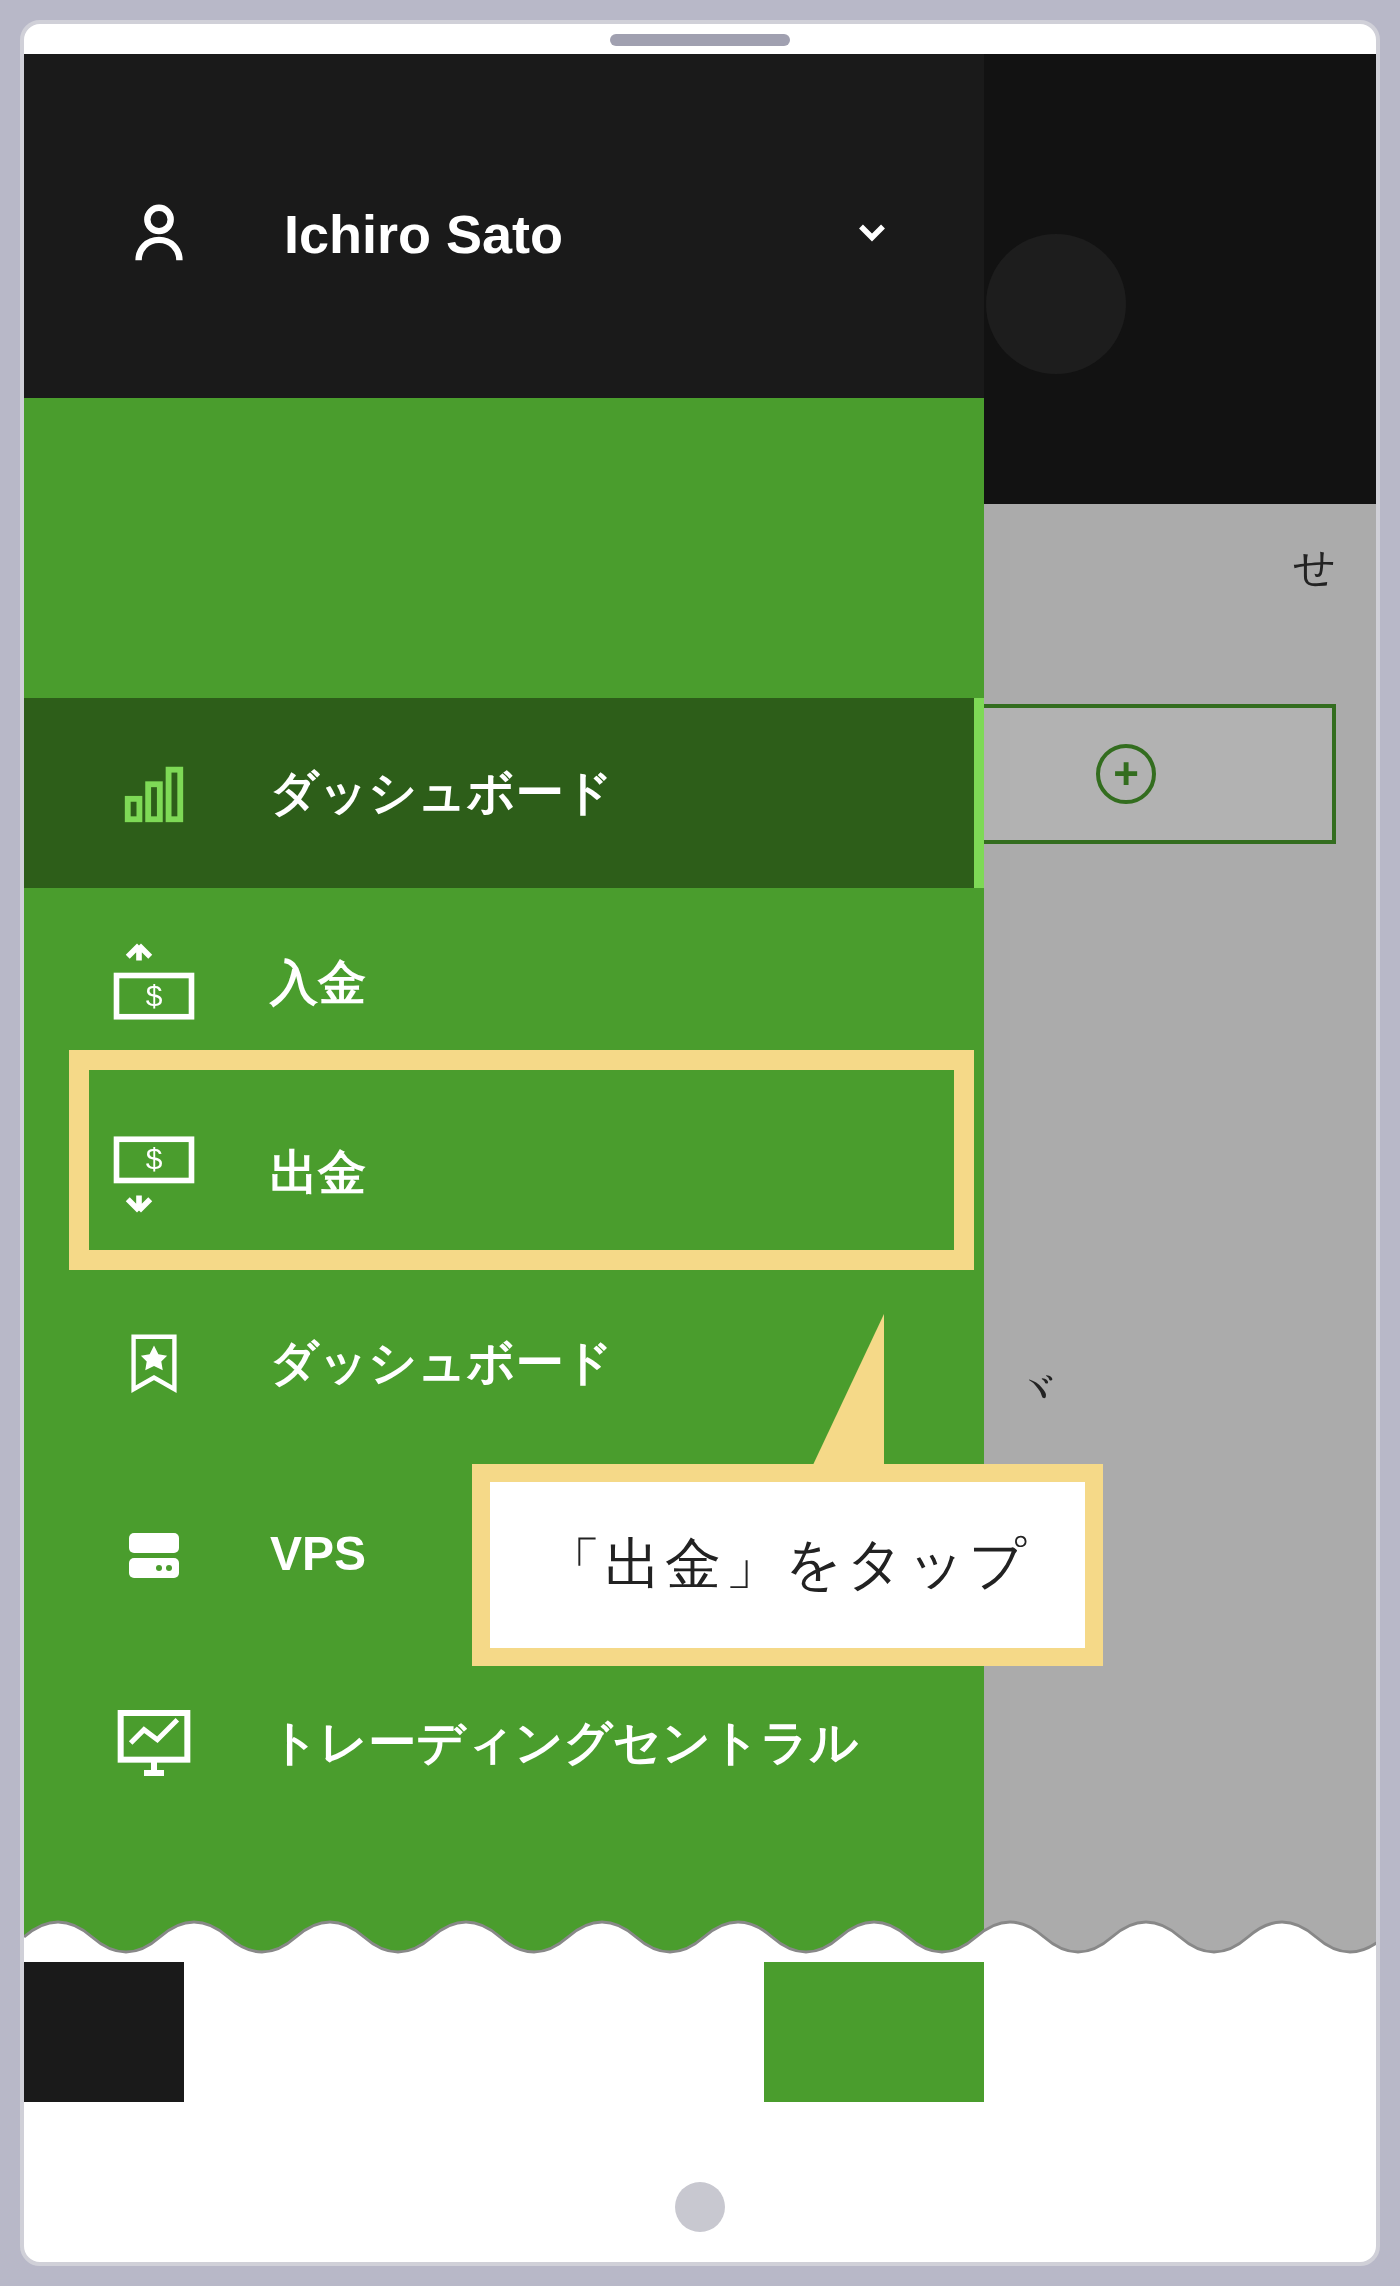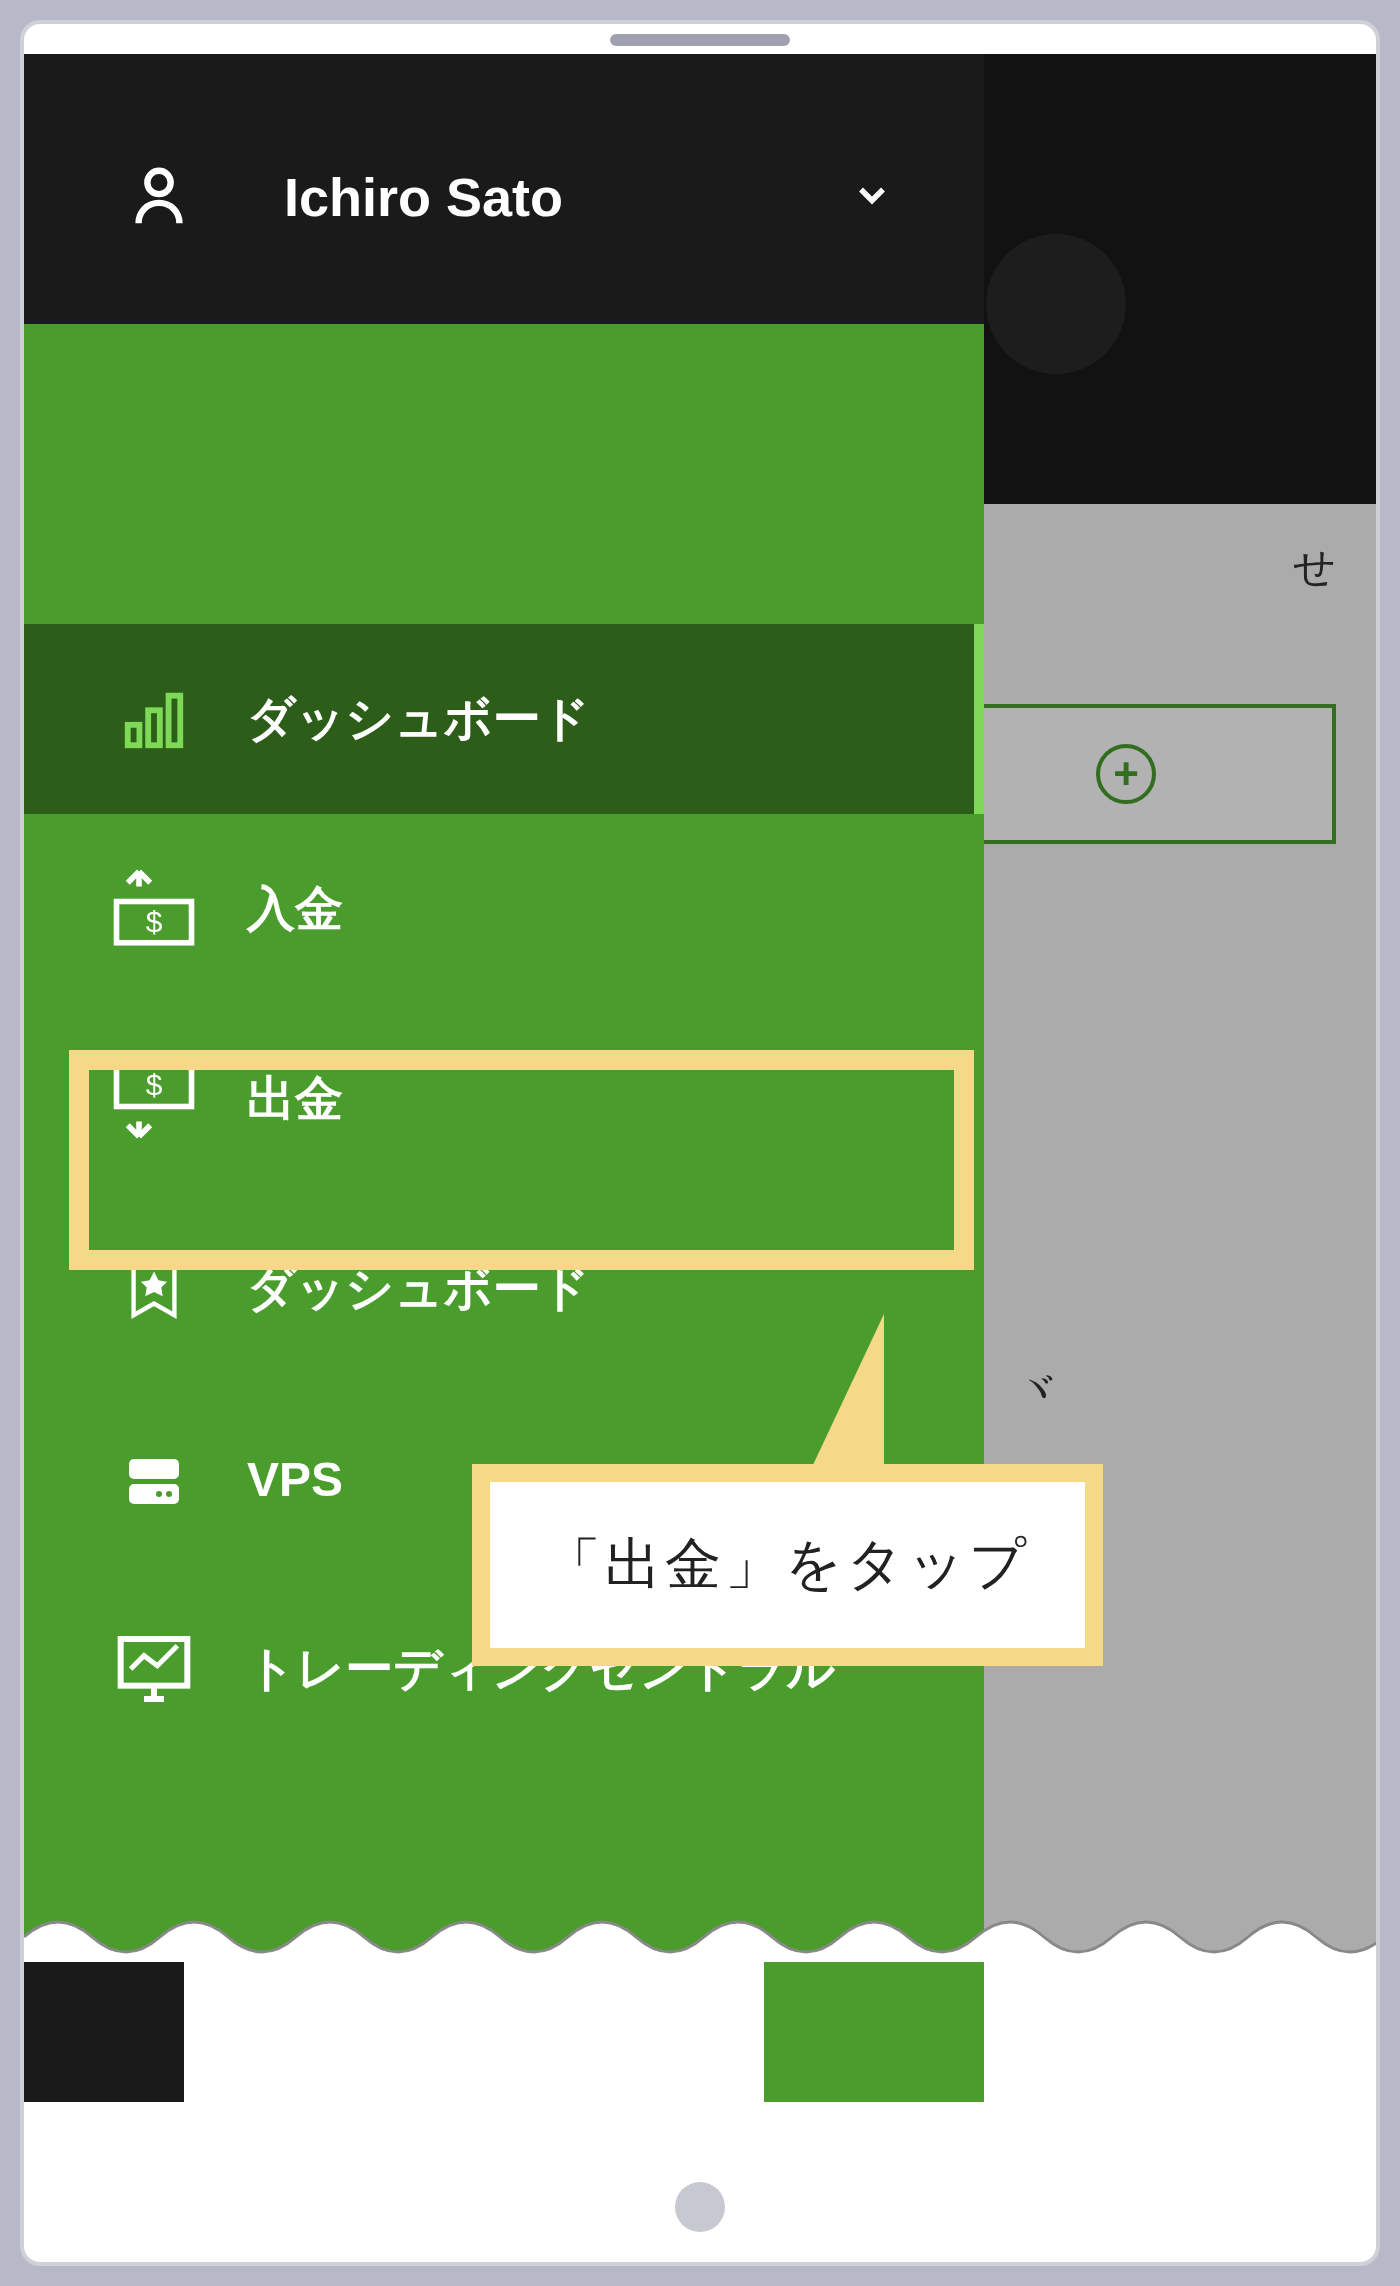--- a/index.html
+++ b/index.html
@@ -131,21 +131,21 @@
     
     .sidebar {
       position: absolute;
       top: 0;
       left: 0;
       width: 960px;
       bottom: 0;
       z-index: 10;
     }
     .sidebar-header {
-      height: 270px;
+      height: 344px;
       background: #1a1a1a;
       display: flex;
       align-items: center;
       padding: 16px 50px 0 100px;
       gap: 90px;
     }
     .user-icon {
       width: 70px;
       height: 70px;
       display: flex;
@@ -165,21 +165,21 @@
     .sidebar-body {
       background: #4a9d2d;
       height: calc(100% - 270px);
       padding-top: 300px;
     }
     .sidebar-item {
       height: 190px;
       display: flex;
       align-items: center;
       padding: 0 0 0 80px;
-      gap: 43px;
+      gap: 66px;
       cursor: pointer;
       position: relative;
     }
     .sidebar-item.active {
       background: #2d5e19;
     }
     .sidebar-item.active::after {
       content: '';
       position: absolute;
       right: 0;

